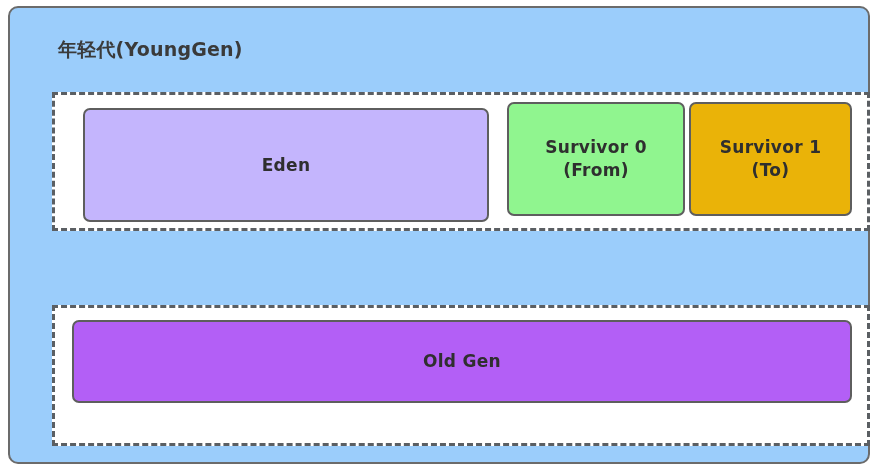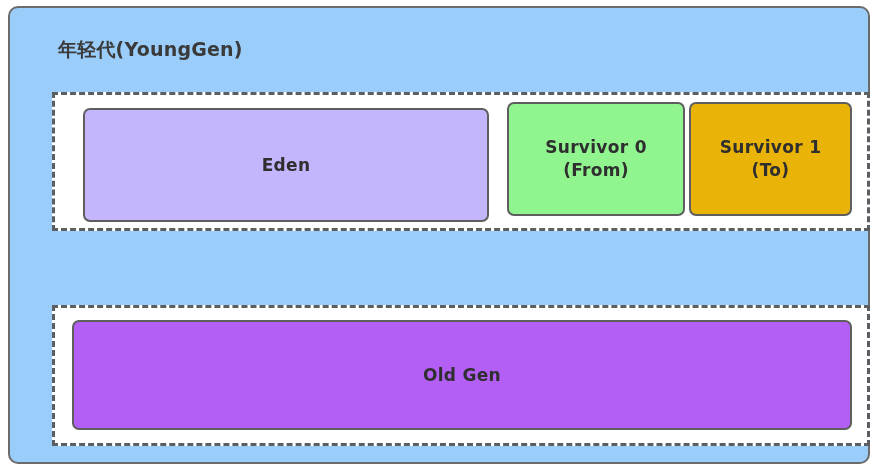--- a/index.html
+++ b/index.html
@@ -104,21 +104,21 @@
     top: 94px;
     width: 163px;
     height: 114px;
     background: #eab308;
     justify-content: center;
   }
   .space.oldgen {
     left: 62px;
     top: 312px;
     width: 780px;
-    height: 110px;
+    height: 83px;
     background: #b35ff6;
   }
 
   .space-label {
     white-space: pre-line;
     display: block;
   }
 </style>
 </head>
 <body>

